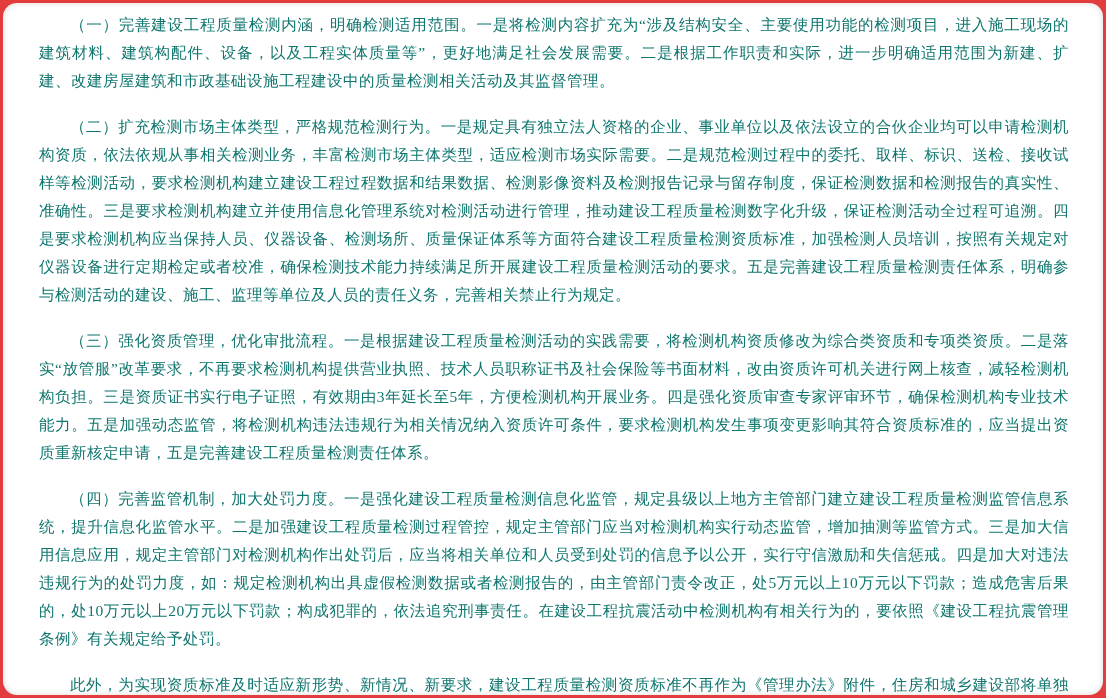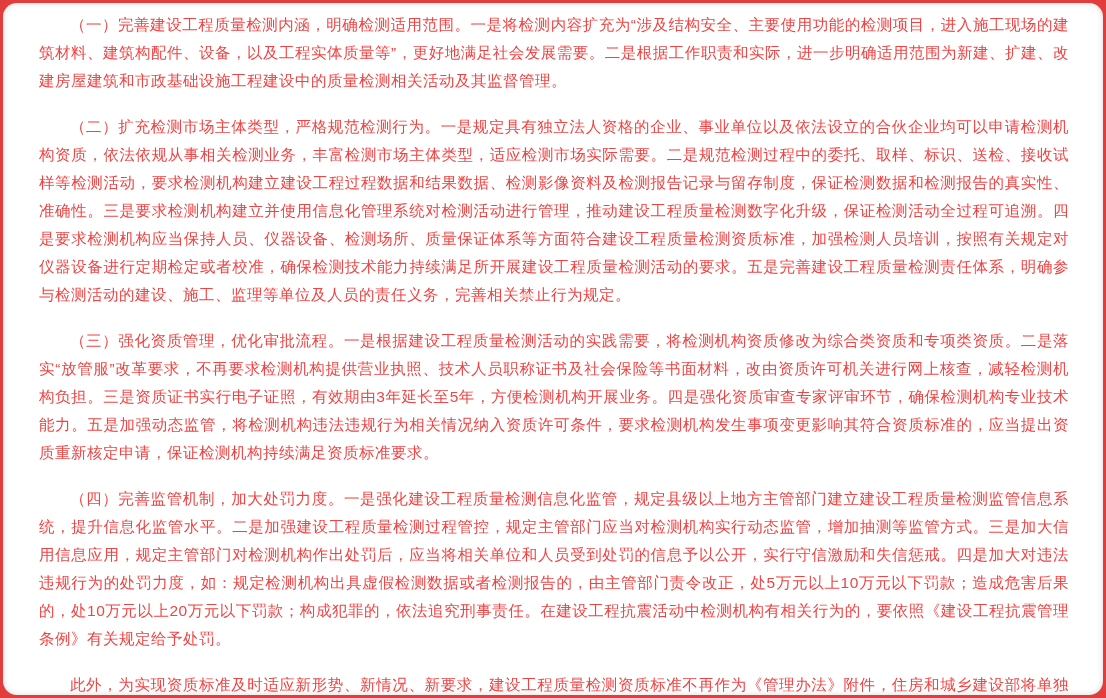--- a/index.html
+++ b/index.html
@@ -24,21 +24,22 @@
     border-radius: 14px;
     box-shadow: 0 0 6px rgba(0,0,0,0.15) inset;
     overflow: hidden;
   }
   .doc-content {
     position: absolute;
     left: 36px;
     right: 34px;
     top: 8px;
     bottom: 6px;
-    color: #ef4444;
+    color: #0f766e;
+    font-family: Liberation Serif, serif;
   }
   .doc-content p {
     margin: 0 0 18px 0;
     font-size: 15.5px;
     line-height: 28px;
     text-indent: 2em;
     text-align: justify;
     letter-spacing: 0.5px;
     word-break: break-all;
   }
@@ -46,17 +47,17 @@
     margin-bottom: 0;
   }
 </style>
 </head>
 <body>
 
 <div class="doc-card">
   <div class="doc-content">
     <p>（一）完善建设工程质量检测内涵，明确检测适用范围。一是将检测内容扩充为“涉及结构安全、主要使用功能的检测项目，进入施工现场的建筑材料、建筑构配件、设备，以及工程实体质量等”，更好地满足社会发展需要。二是根据工作职责和实际，进一步明确适用范围为新建、扩建、改建房屋建筑和市政基础设施工程建设中的质量检测相关活动及其监督管理。</p>
     <p>（二）扩充检测市场主体类型，严格规范检测行为。一是规定具有独立法人资格的企业、事业单位以及依法设立的合伙企业均可以申请检测机构资质，依法依规从事相关检测业务，丰富检测市场主体类型，适应检测市场实际需要。二是规范检测过程中的委托、取样、标识、送检、接收试样等检测活动，要求检测机构建立建设工程过程数据和结果数据、检测影像资料及检测报告记录与留存制度，保证检测数据和检测报告的真实性、准确性。三是要求检测机构建立并使用信息化管理系统对检测活动进行管理，推动建设工程质量检测数字化升级，保证检测活动全过程可追溯。四是要求检测机构应当保持人员、仪器设备、检测场所、质量保证体系等方面符合建设工程质量检测资质标准，加强检测人员培训，按照有关规定对仪器设备进行定期检定或者校准，确保检测技术能力持续满足所开展建设工程质量检测活动的要求。五是完善建设工程质量检测责任体系，明确参与检测活动的建设、施工、监理等单位及人员的责任义务，完善相关禁止行为规定。</p>
-    <p>（三）强化资质管理，优化审批流程。一是根据建设工程质量检测活动的实践需要，将检测机构资质修改为综合类资质和专项类资质。二是落实“放管服”改革要求，不再要求检测机构提供营业执照、技术人员职称证书及社会保险等书面材料，改由资质许可机关进行网上核查，减轻检测机构负担。三是资质证书实行电子证照，有效期由3年延长至5年，方便检测机构开展业务。四是强化资质审查专家评审环节，确保检测机构专业技术能力。五是加强动态监管，将检测机构违法违规行为相关情况纳入资质许可条件，要求检测机构发生事项变更影响其符合资质标准的，应当提出资质重新核定申请，保证检测机构持续满足资质标准要求。</p>
+    <p>（三）强化资质管理，优化审批流程。一是根据建设工程质量检测活动的实践需要，将检测机构资质修改为综合类资质和专项类资质。二是落实“放管服”改革要求，不再要求检测机构提供营业执照、技术人员职称证书及社会保险等书面材料，改由资质许可机关进行网上核查，减轻检测机构负担。三是资质证书实行电子证照，有效期由3年延长至5年，方便检测机构开展业务。四是强化资质审查专家评审环节，确保检测机构专业技术能力。五是加强动态监管，将检测机构违法违规行为相关情况纳入资质许可条件，要求检测机构发生事项变更影响其符合资质标准的，应当提出资质重新核定申请，五是完善建设工程质量检测责任体系。</p>
     <p>（四）完善监管机制，加大处罚力度。一是强化建设工程质量检测信息化监管，规定县级以上地方主管部门建立建设工程质量检测监管信息系统，提升信息化监管水平。二是加强建设工程质量检测过程管控，规定主管部门应当对检测机构实行动态监管，增加抽测等监管方式。三是加大信用信息应用，规定主管部门对检测机构作出处罚后，应当将相关单位和人员受到处罚的信息予以公开，实行守信激励和失信惩戒。四是加大对违法违规行为的处罚力度，如：规定检测机构出具虚假检测数据或者检测报告的，由主管部门责令改正，处5万元以上10万元以下罚款；造成危害后果的，处10万元以上20万元以下罚款；构成犯罪的，依法追究刑事责任。在建设工程抗震活动中检测机构有相关行为的，要依照《建设工程抗震管理条例》有关规定给予处罚。</p>
     <p>此外，为实现资质标准及时适应新形势、新情况、新要求，建设工程质量检测资质标准不再作为《管理办法》附件，住房和城乡建设部将单独印发检测机构资质标准，对申请单位资历及信誉、技术人员、检测设备及场所等条件和业务范围作出规定。</p>
   </div>
 </div>
 
 </body></html>

